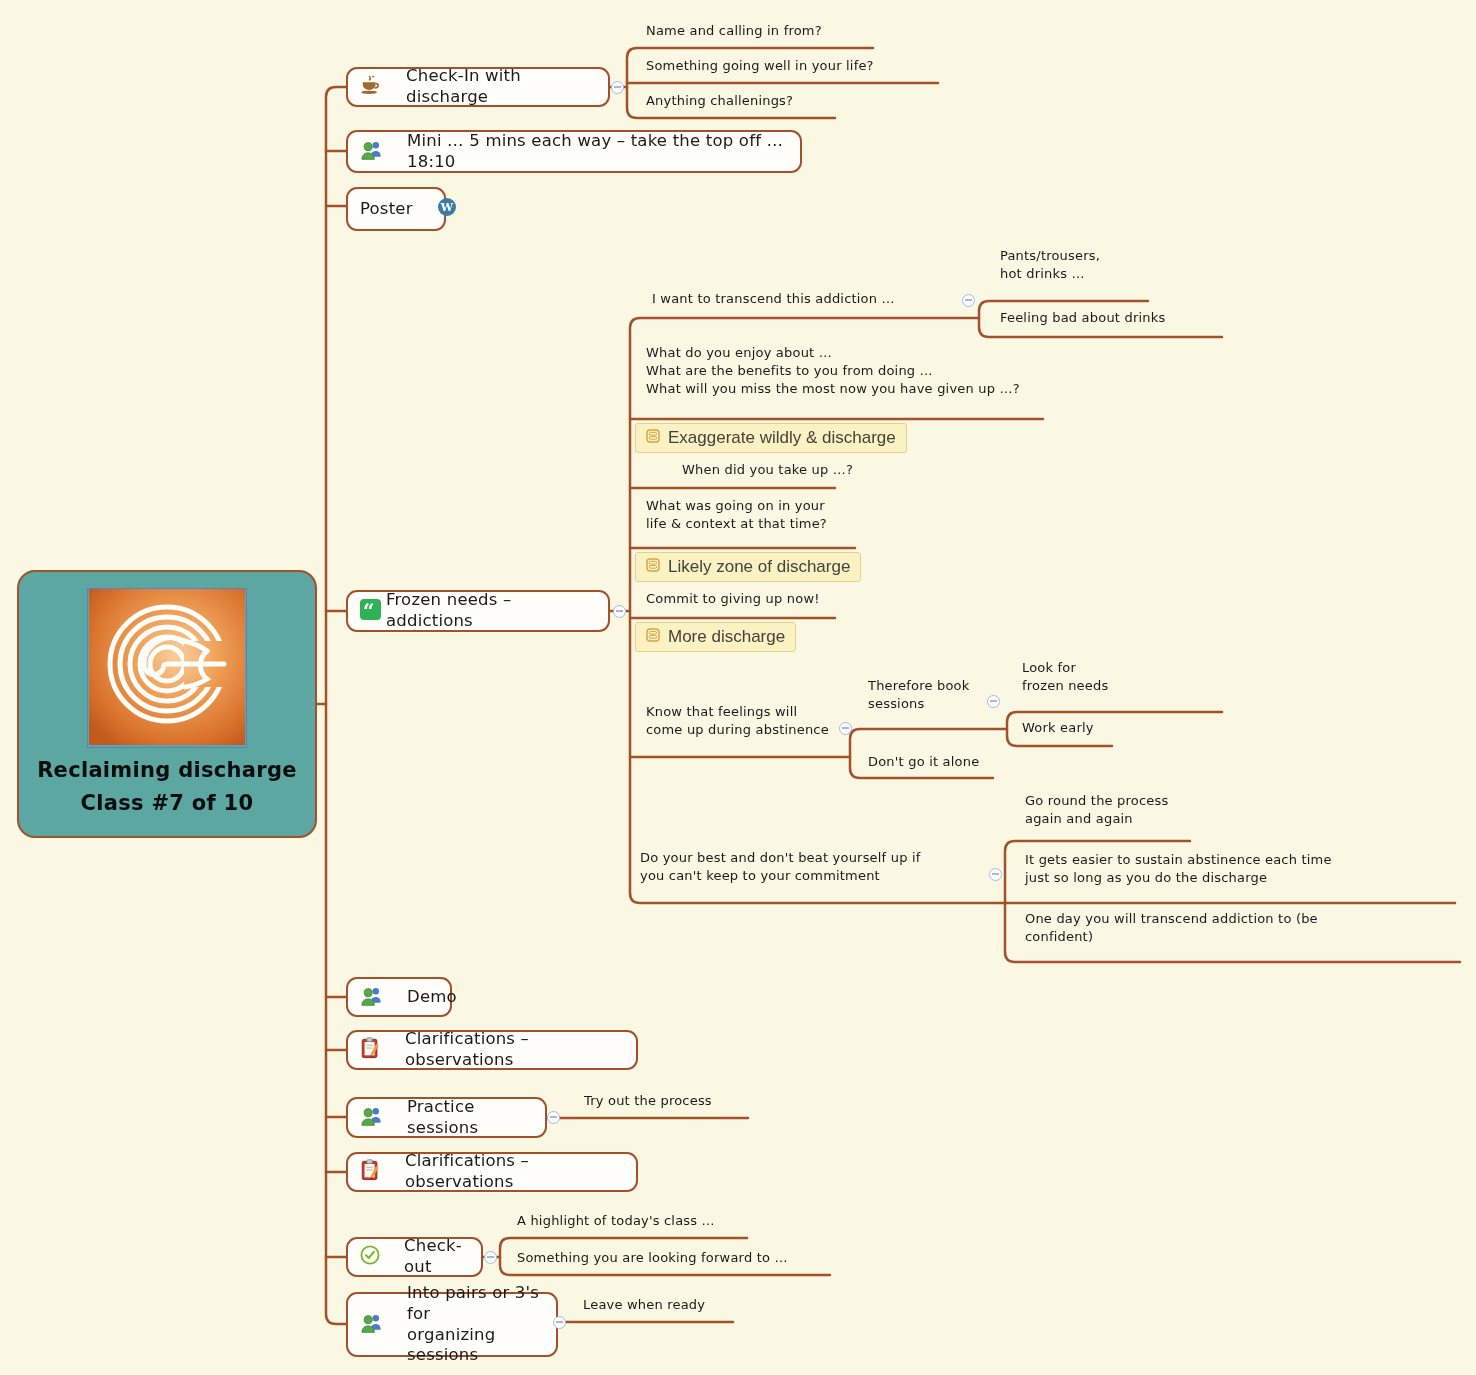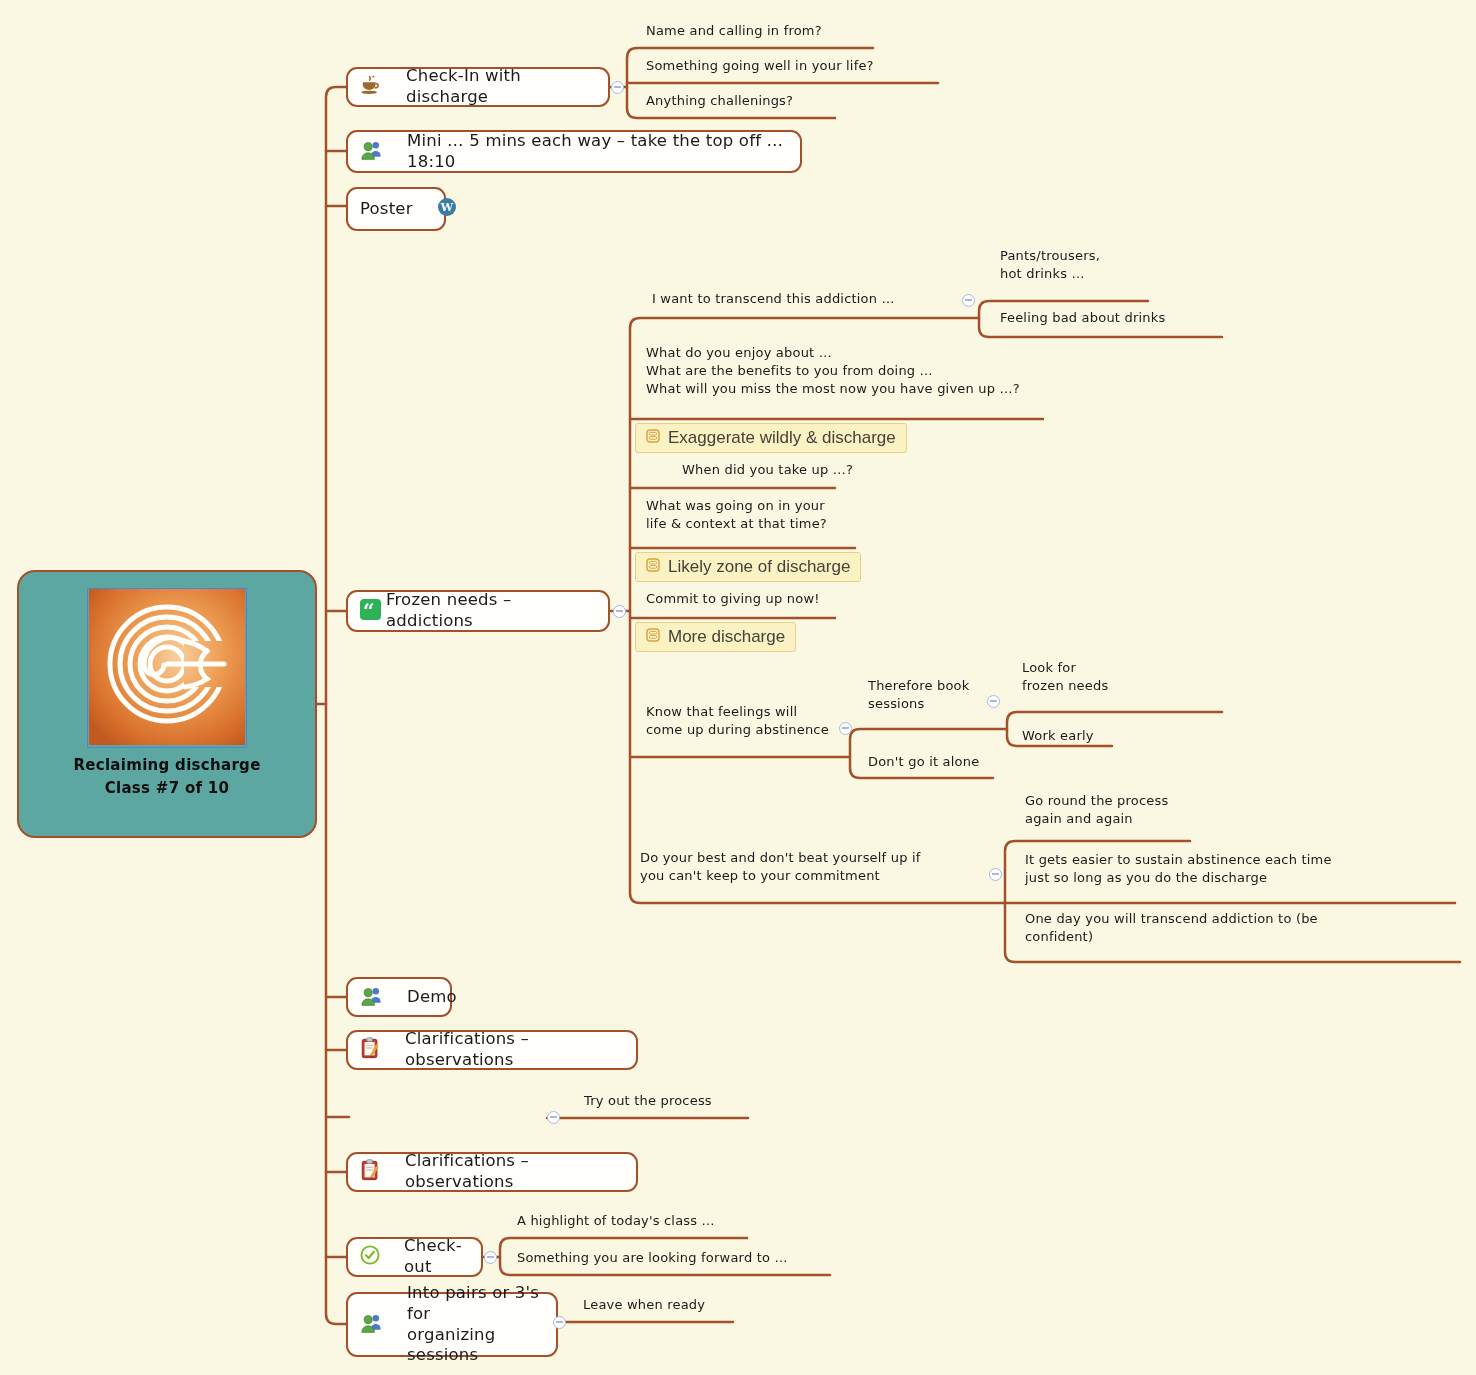--- a/index.html
+++ b/index.html
@@ -19,21 +19,21 @@
         font-size:17px;color:#44423a;box-sizing:border-box;white-space:nowrap;}
   .collapse{position:absolute;width:13px;height:13px;border-radius:50%;
             background:#fff;border:1.5px solid #a8b6e4;box-sizing:border-box;}
   .collapse::after{content:'';position:absolute;left:2px;right:2px;top:50%;
             margin-top:-.75px;height:1.5px;background:#a8b6e4;}
   #root-node{position:absolute;left:17px;top:570px;width:300px;height:268px;
             background:#5ca7a2;border:2.5px solid #a3512b;border-radius:18px;
             box-sizing:border-box;text-align:center;}
   #root-node .img{margin:16px auto 6px auto;width:158px;height:158px;
             border:1px solid #5a7fd0;}
-  #root-node .title{font-size:15px;font-weight:bold;line-height:1.55;
+  #root-node .title{font-size:21px;font-weight:bold;line-height:1.55;
             white-space:pre-line;color:#0d0d0d;letter-spacing:.3px;}
   .icon{flex:0 0 auto;display:inline-block;}
 </style>
 </head>
 <body>
 
 <div id="stage">
 
   <svg class="lines" width="1476" height="1375">
     <g stroke="#a3512b" stroke-width="2.5" fill="none" stroke-linecap="round">
@@ -163,20 +163,30 @@
         <rect x="2" y="2.5" width="16" height="20" rx="2" fill="#c03a2e" stroke="#8e2a20"></rect>
         <rect x="4.5" y="5.5" width="11" height="14.5" fill="#fdf9f0"></rect>
         <rect x="7" y="0.8" width="6" height="4" rx="1.4" fill="#c6cdd3" stroke="#8b949c"></rect>
         <path d="M6.5,9 h7 M6.5,12 h7" stroke="#b9b3a6" stroke-width="1.2"></path>
         <path d="M12,20 L18.5,8.5" stroke="#e8a33d" stroke-width="3"></path>
         <path d="M12,20 l-1,2 2.2,-.8 z" fill="#3a3a3a"></path>
       </svg></span>
     <span class="lbl">Clarifications – observations</span>
   </div>
 
+  <div class="box" style="left:346px;top:1097px;width:201px;height:41px;">
+    <span class="icon">
+      <svg width="23" height="21" viewBox="0 0 24 22">
+        <circle cx="16.5" cy="6.5" r="3.4" fill="#4b7bc8"></circle>
+        <path d="M11.5,17.5 a5,5 0 0 1 10,0 v1 h-10 z" fill="#4b7bc8"></path>
+        <circle cx="8.5" cy="8" r="4.2" fill="#57a948" stroke="#3c7d31" stroke-width=".8"></circle>
+        <path d="M2,20.5 a6.5,6 0 0 1 13,0 v.8 h-13 z" fill="#57a948" stroke="#3c7d31" stroke-width=".8"></path>
+      </svg></span>
+    <span class="lbl">Practice sessions</span>
+  </div>
 
   <div class="box" style="left:346px;top:1152px;width:292px;height:40px;">
     <span class="icon">
       <svg width="21" height="22" viewBox="0 0 22 24">
         <rect x="2" y="2.5" width="16" height="20" rx="2" fill="#c03a2e" stroke="#8e2a20"></rect>
         <rect x="4.5" y="5.5" width="11" height="14.5" fill="#fdf9f0"></rect>
         <rect x="7" y="0.8" width="6" height="4" rx="1.4" fill="#c6cdd3" stroke="#8b949c"></rect>
         <path d="M6.5,9 h7 M6.5,12 h7" stroke="#b9b3a6" stroke-width="1.2"></path>
         <path d="M12,20 L18.5,8.5" stroke="#e8a33d" stroke-width="3"></path>
         <path d="M12,20 l-1,2 2.2,-.8 z" fill="#3a3a3a"></path>
@@ -246,21 +256,21 @@
         <rect x="3.4" y="7.6" width="7.2" height="2.6" rx="1.2" fill="#fdf6d8" stroke="#d9a43b"></rect>
       </svg></span>
     <span>More discharge</span>
   </div>
   <div class="tlabel" style="left:646px;top:703px;">Know that feelings will
 come up during abstinence</div>
   <div class="tlabel" style="left:868px;top:677px;">Therefore book
 sessions</div>
   <div class="tlabel" style="left:1022px;top:659px;">Look for
 frozen needs</div>
-  <div class="tlabel" style="left:1022px;top:719px;margin-top:8px;">Work early</div>
+  <div class="tlabel" style="left:1022px;top:719px;">Work early</div>
   <div class="tlabel" style="left:868px;top:753px;">Don't go it alone</div>
   <div class="tlabel" style="left:640px;top:849px;">Do your best and don't beat yourself up if
 you can't keep to your commitment</div>
   <div class="tlabel" style="left:1025px;top:792px;">Go round the process
 again and again</div>
   <div class="tlabel" style="left:1025px;top:851px;">It gets easier to sustain abstinence each time
 just so long as you do the discharge</div>
   <div class="tlabel" style="left:1025px;top:910px;">One day you will transcend addiction to (be
 confident)</div>
 

